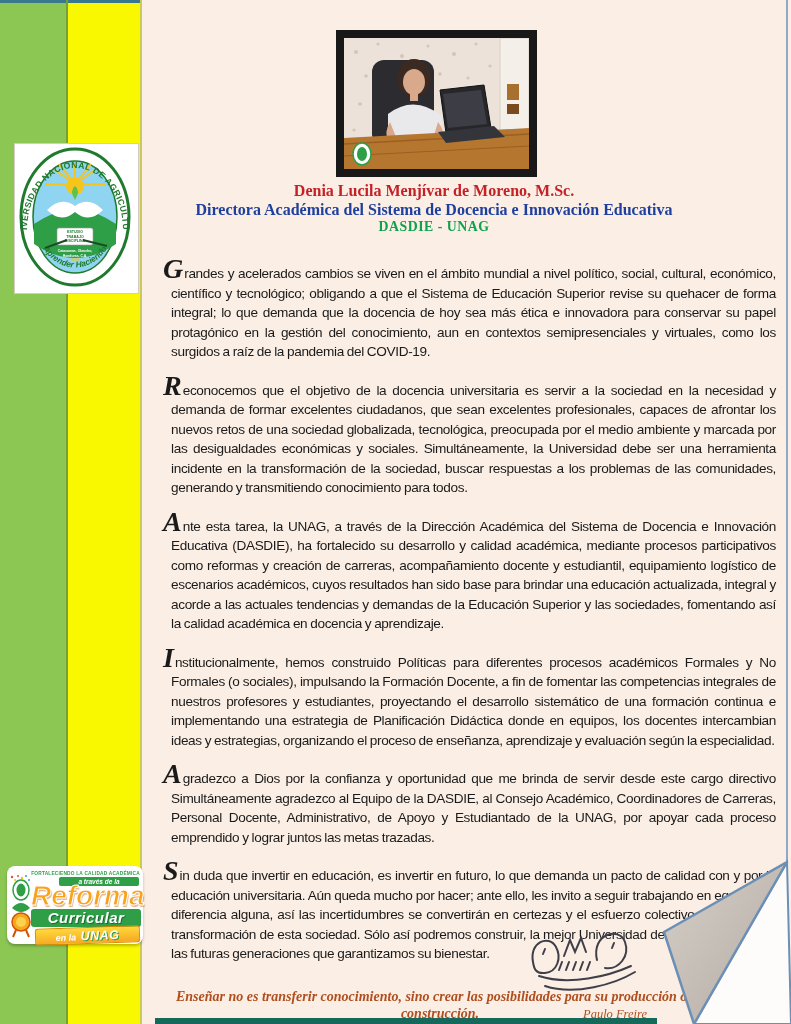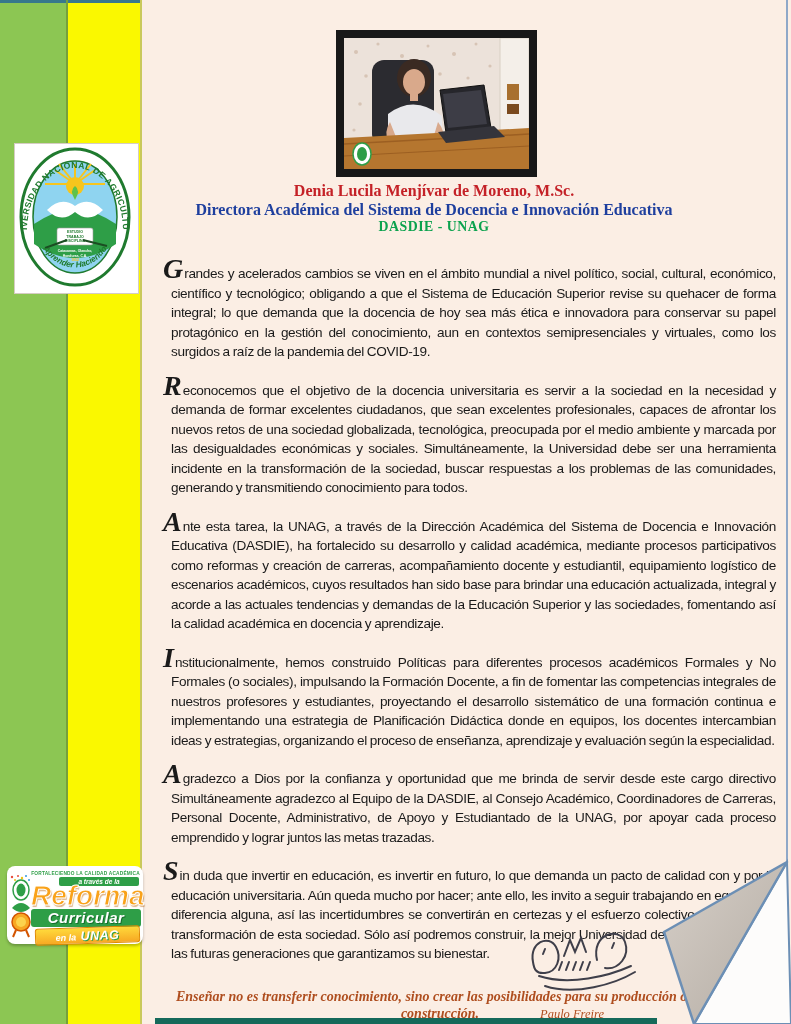--- a/index.html
+++ b/index.html
@@ -40,21 +40,21 @@
     font-size:28px;line-height:19px;letter-spacing:0;padding-right:1px;
   }
 
   
   .signature{position:absolute;left:515px;top:918px;}
 
   
   .quote{position:absolute;left:150px;top:988px;width:580px;text-align:center;
     font-family:"Liberation Serif",serif;font-style:italic;font-weight:bold;
     font-size:14px;line-height:17px;color:#AF4E1F;}
-  .quote-author{position:absolute;left:540px;top:1007px;width:150px;text-align:left;
+  .quote-author{position:absolute;left:540px;top:1007px;width:150px;text-align:center;
     font-family:"Liberation Serif",serif;font-style:italic;font-size:12.5px;color:#AF4E1F;}
 
   
   .bottom-bar{position:absolute;left:155px;top:1018px;width:502px;height:6px;background:#15695A;z-index:4;}
 
   
   .curl{position:absolute;left:656px;top:850px;z-index:6;}
 
   
   .reforma{position:absolute;left:7px;top:866px;width:136px;height:78px;background:#fff;

